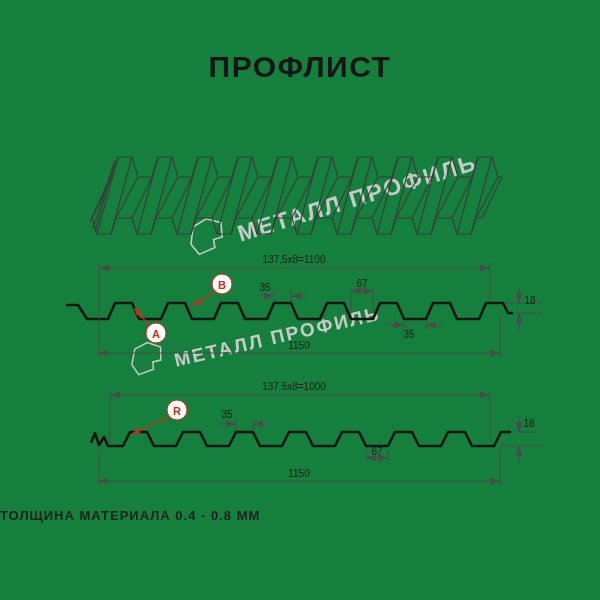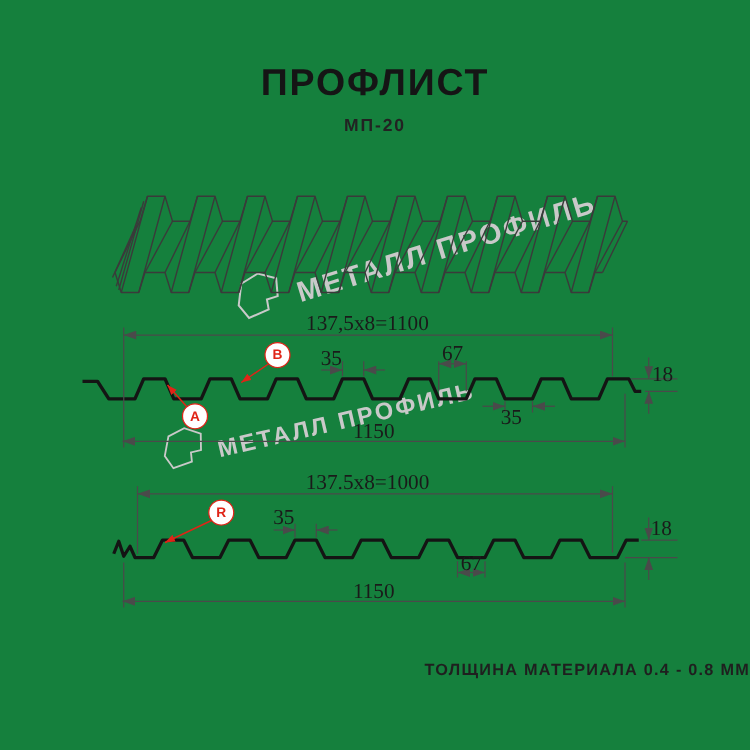--- a/index.html
+++ b/index.html
@@ -3,49 +3,48 @@
 <meta charset="utf-8">
 <style>
   html,body{margin:0;padding:0;background:#fff;}
   #stage{position:relative;width:600px;height:600px;background:#15803d;overflow:hidden;
          font-family:"Liberation Sans",sans-serif;}
   
   #title{position:absolute;top:50px;left:0;width:100%;text-align:center;
          font-size:30px;font-weight:bold;letter-spacing:1.5px;color:#151515;z-index:3;}
   #subtitle{position:absolute;top:92px;left:0;width:100%;text-align:center;
          font-size:14px;font-weight:bold;letter-spacing:1.5px;color:#222;z-index:3;}
-  #footer-note{position:absolute;top:528px;left:0;width:100%;text-align:right;
+  #footer-note{position:absolute;top:508px;left:0;width:100%;text-align:left;
          font-size:13px;font-weight:bold;letter-spacing:1px;color:#1f1f1f;z-index:3;}
   
   .watermark{position:absolute;display:flex;align-items:flex-end;z-index:0;
          color:#c9c9c9;white-space:nowrap;}
   .watermark .wm-text{font-weight:bold;letter-spacing:2px;line-height:1;}
   #wm-top{left:188px;top:222px;transform:rotate(-17deg);transform-origin:0 100%;}
   #wm-top .wm-text{font-size:23px;margin-left:8px;}
   #wm-mid{left:128px;top:344px;transform:rotate(-13deg);transform-origin:0 100%;}
   #wm-mid .wm-text{font-size:19px;margin-left:6px;}
   .wm-logo{stroke:#c9c9c9;fill:none;stroke-width:1.6;}
   
   #linework{position:absolute;left:0;top:0;z-index:1;pointer-events:none;}
   
-  .lbl{position:absolute;transform:translate(-50%,-50%);font-size:17px;color:#1a1a1a;
-       white-space:nowrap;z-index:2;font-family:Liberation Serif, serif;}
+  .lbl{position:absolute;transform:translate(-50%,-50%);font-size:10px;color:#1a1a1a;
+       white-space:nowrap;z-index:2;}
   
   .badge{position:absolute;width:19px;height:19px;border:1.6px solid #e02417;border-radius:50%;
          background:#fff;color:#e02417;font-size:11px;font-weight:bold;
          display:flex;align-items:center;justify-content:center;
          transform:translate(-50%,-50%);z-index:2;}
 </style>
 </head>
 <body style="background: rgb(255, 255, 255);">
 
 <div id="stage">
 
   <div id="title">ПРОФЛИСТ</div>
-  <div id="subtitle">МП-20</div>
 
   <div class="watermark" id="wm-top" style="color: rgb(201, 201, 201);">
     <svg class="wm-logo" width="48" height="40" viewBox="0 0 48 40" style="stroke: rgb(201, 201, 201);">
       <path d="M8 24 L15 8 L30 4 L43 12 L40 26 L31 26 L30 34 L13 36 Z"></path>
     </svg>
     <span class="wm-text">МЕТАЛЛ ПРОФИЛЬ</span>
   </div>
 
   <div class="watermark" id="wm-mid" style="color: rgb(201, 201, 201);">
     <svg class="wm-logo" width="44" height="37" viewBox="0 0 48 40" style="stroke: rgb(201, 201, 201);">

